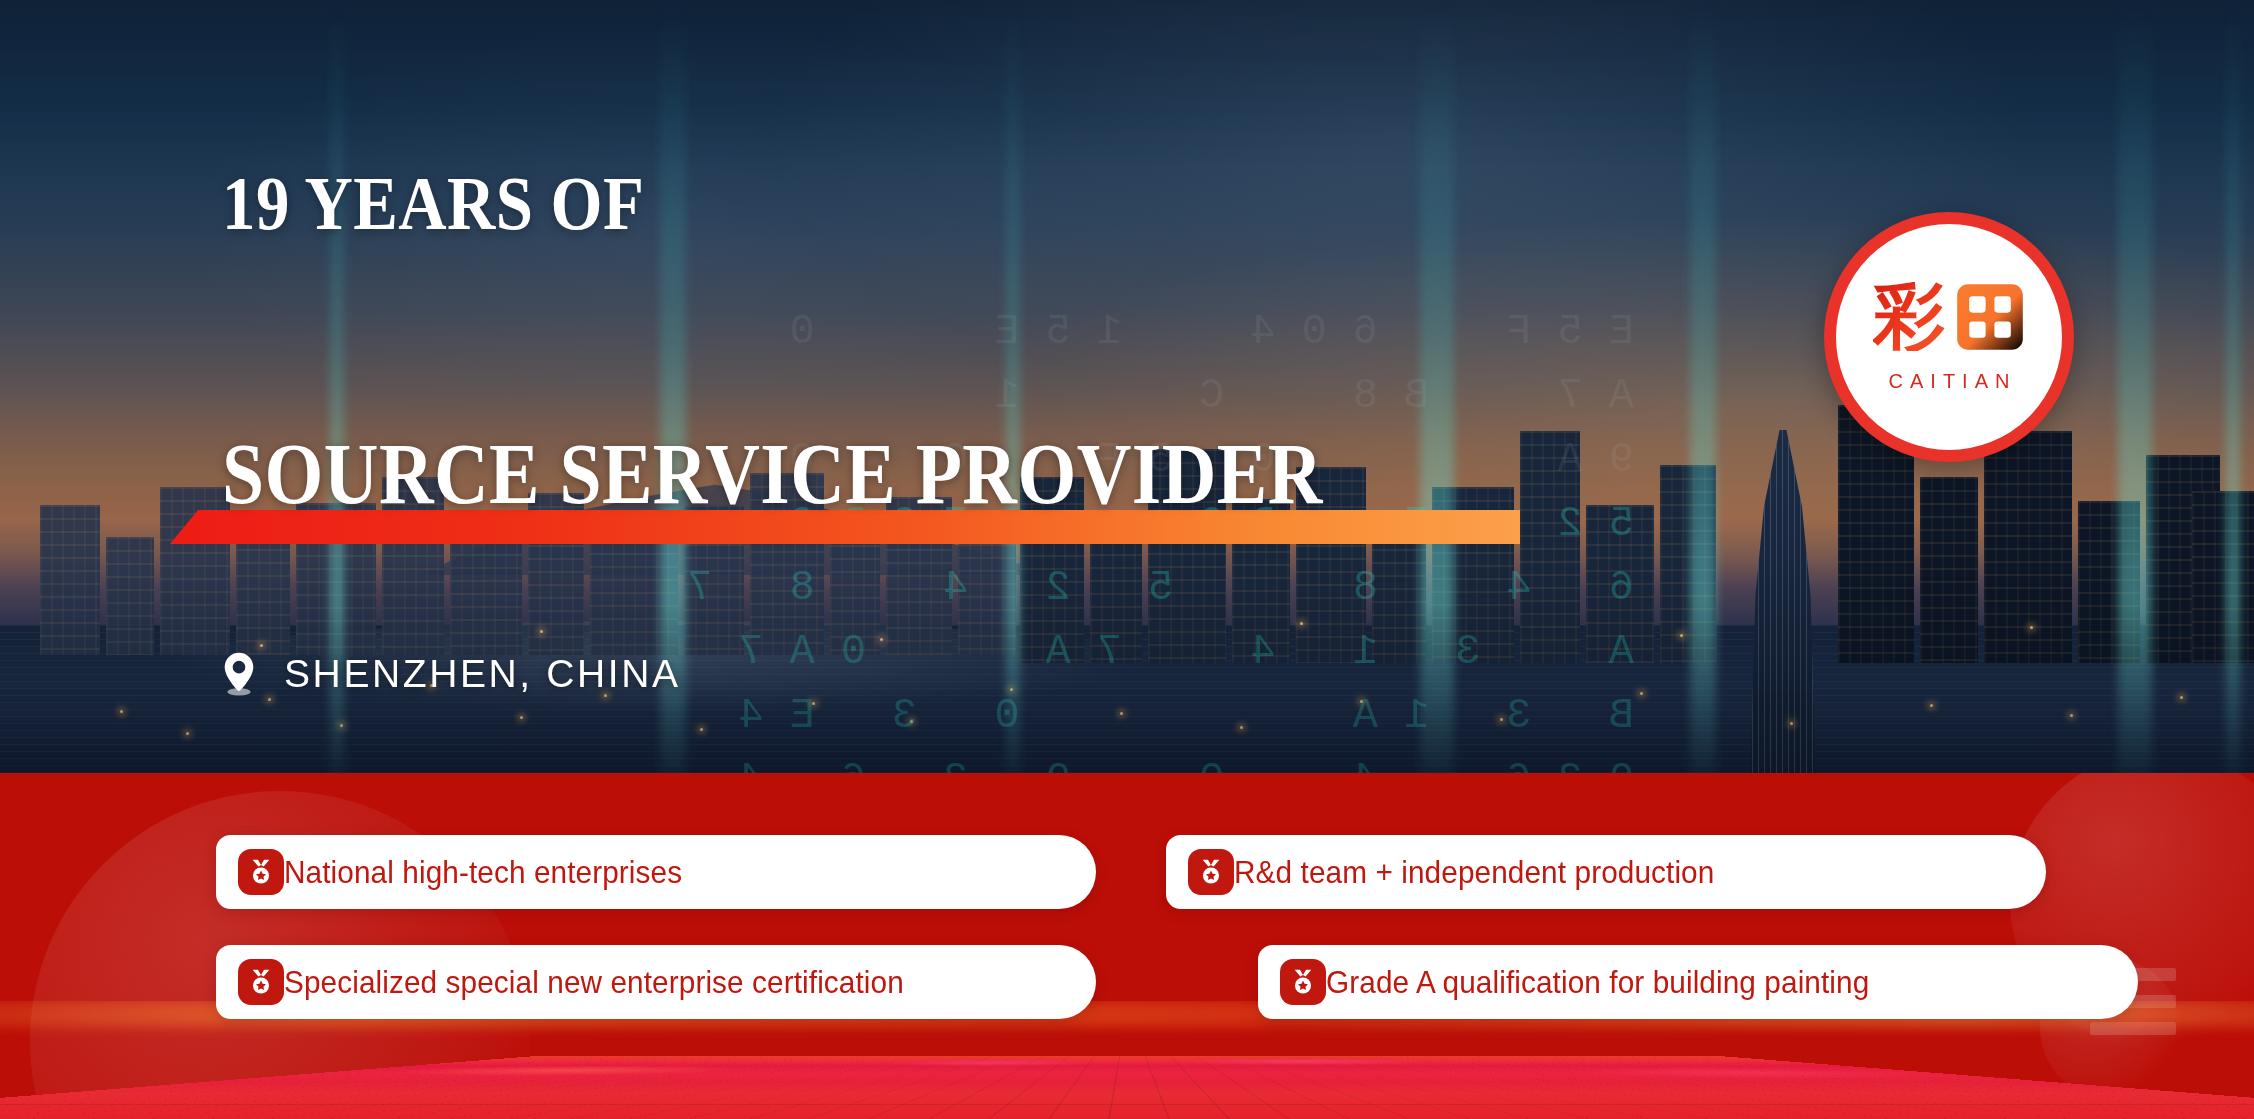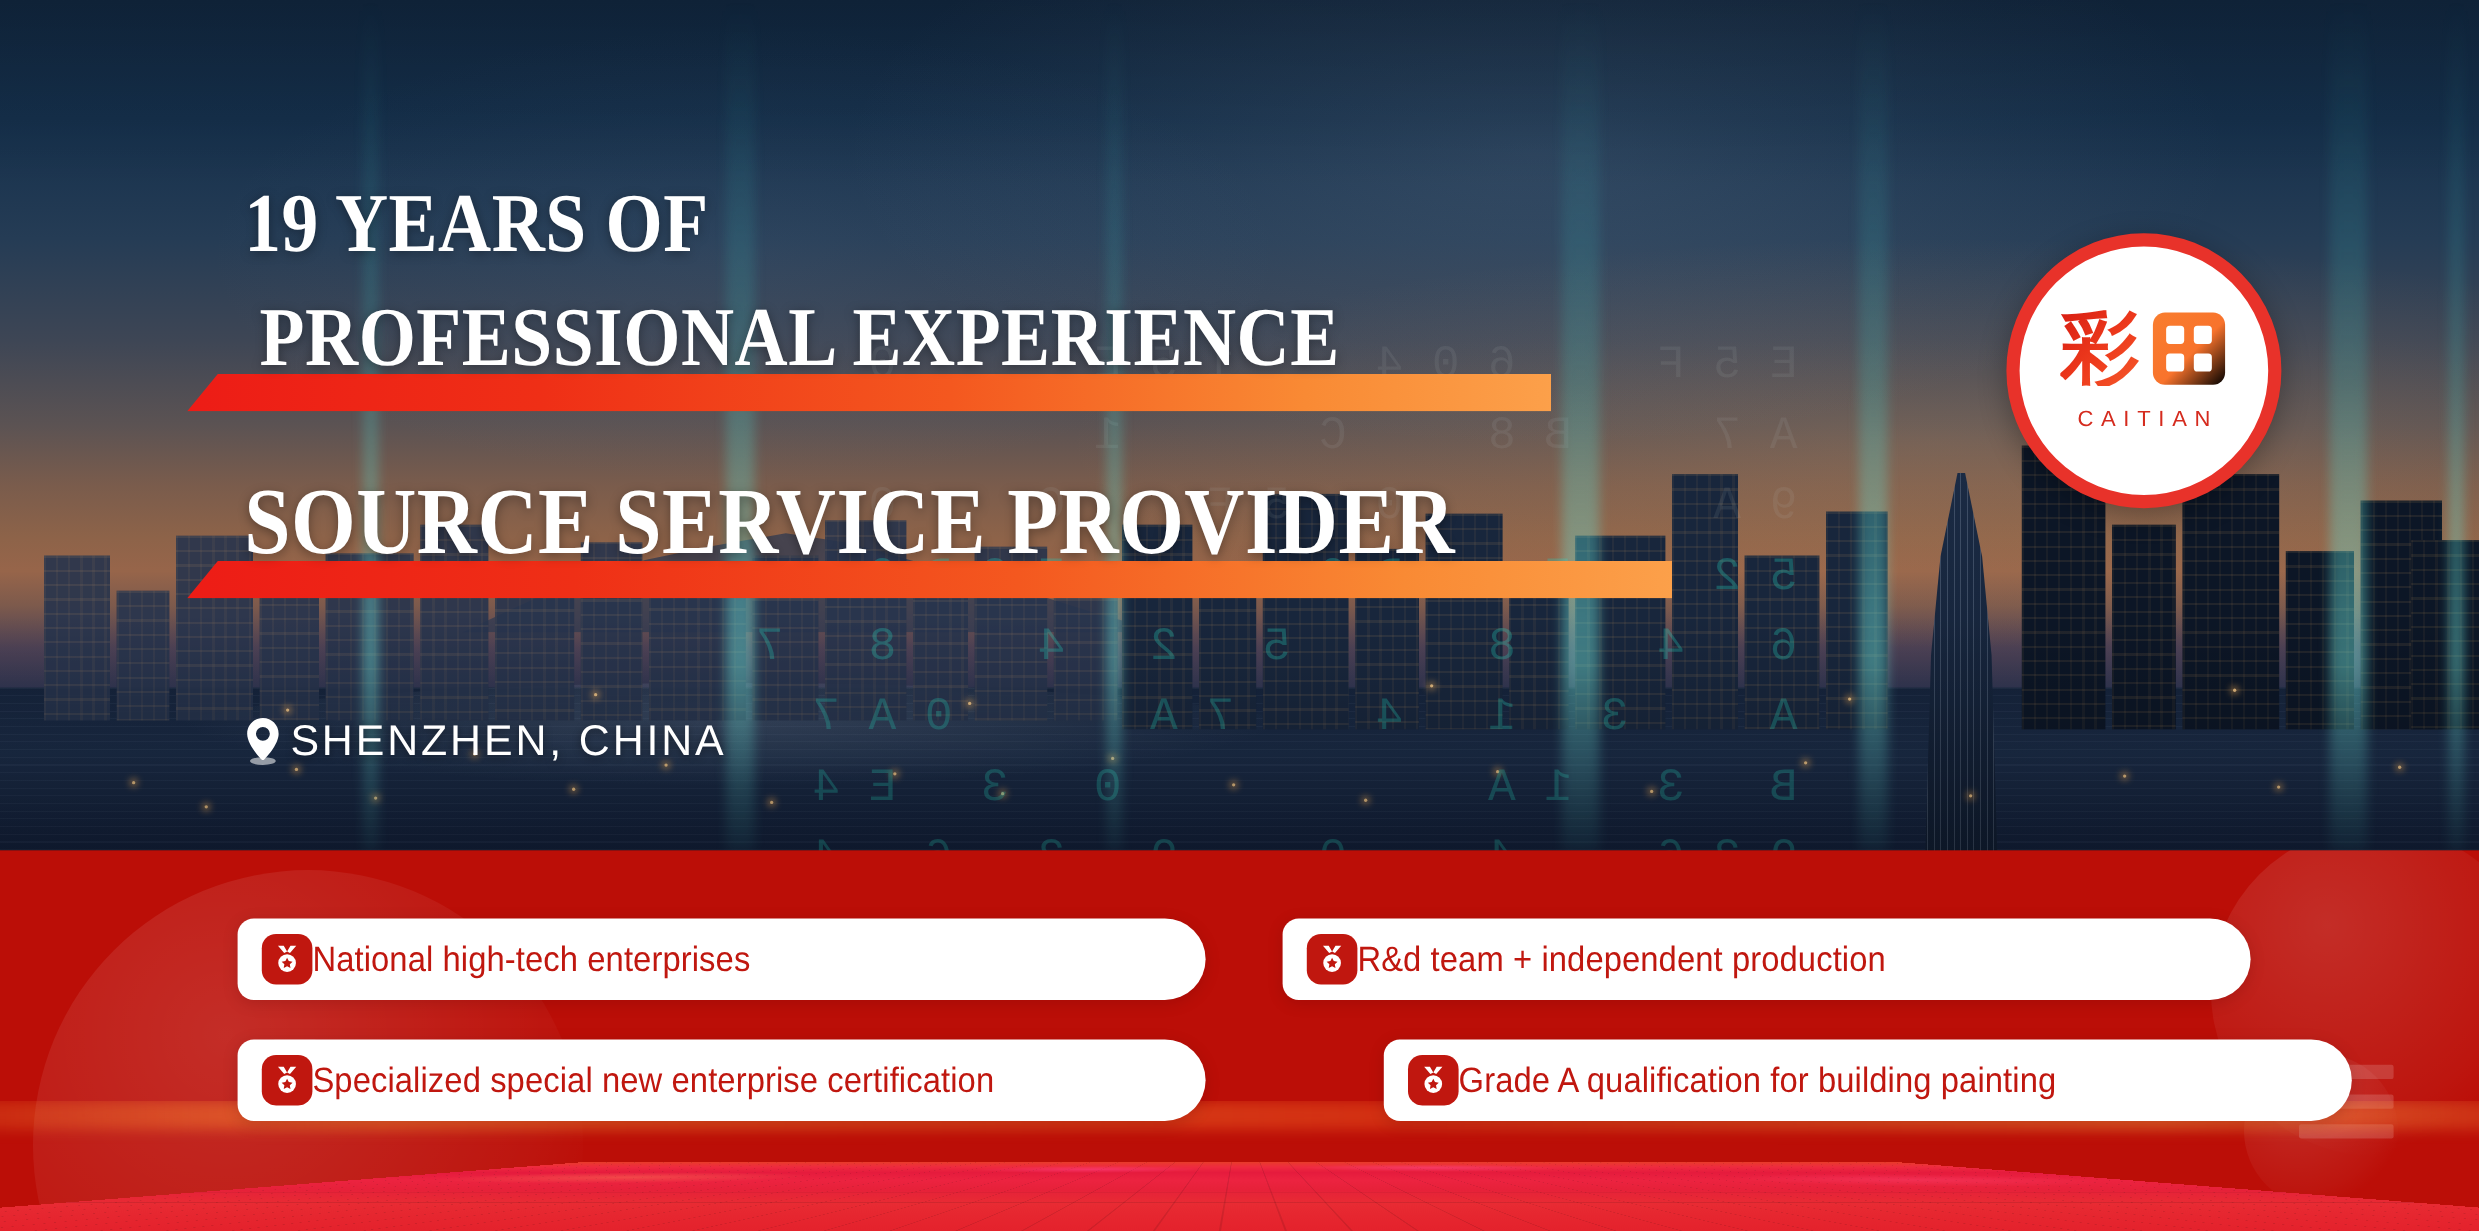--- a/index.html
+++ b/index.html
@@ -152,21 +152,21 @@
   #hl2{ left:236px; top:264px; }
   #hl2 .hl-text{ font-size:76px; }
   #hl2 .hl-bar{ left:-66px; top:76px; width:1240px; }
   #hl3{ left:222px; top:424px; }
   #hl3 .hl-text{ font-size:86px; }
   #hl3 .hl-bar{ left:-52px; top:86px; width:1350px; }
 
   
   .loc{
     position:absolute; left:222px; top:652px;
-    display:flex; align-items:center; gap:8px;
+    display:flex; align-items:center; gap:28px;
   }
   .pin-icon{ width:34px; height:44px; display:block; }
   .loc-text{
     font-family:"Liberation Sans", sans-serif;
     font-weight:400;
     font-size:39px;
     letter-spacing:2.6px;
     color:#ffffff;
     white-space:nowrap;
     text-shadow:0 2px 8px rgba(0,0,0,.45);
@@ -391,24 +391,20 @@
     <div class="beam b3" style="left:2118px;"></div>
     <div class="beam b2" style="left:2226px;"></div>
 
     <div class="photo-vig"></div>
   </div>
 
   <div class="headline">
     <div class="hl-row" id="hl1">
       <div class="hl-text">19 YEARS OF</div>
     </div>
-    <div class="hl-row" id="hl2">
-      <div class="hl-bar"></div>
-      <div class="hl-text">PROFESSIONAL EXPERIENCE</div>
-    </div>
     <div class="hl-row" id="hl3">
       <div class="hl-bar"></div>
       <div class="hl-text">SOURCE SERVICE PROVIDER</div>
     </div>
   </div>
 
   <div class="loc">
     <svg class="pin-icon" viewBox="0 0 24 32" aria-hidden="true">
       <path d="M12 0.5C6.2 0.5 1.6 5.1 1.6 10.9c0 7.5 9.1 16.6 9.5 17 .5.5 1.3.5 1.8 0 .4-.4 9.5-9.5 9.5-17C22.4 5.1 17.8.5 12 .5zm0 15.1a4.6 4.6 0 1 1 0-9.2 4.6 4.6 0 0 1 0 9.2z" fill="#ffffff"></path>
       <ellipse cx="12" cy="29" rx="8.5" ry="2.6" fill="#ffffff" opacity="0.55"></ellipse>

